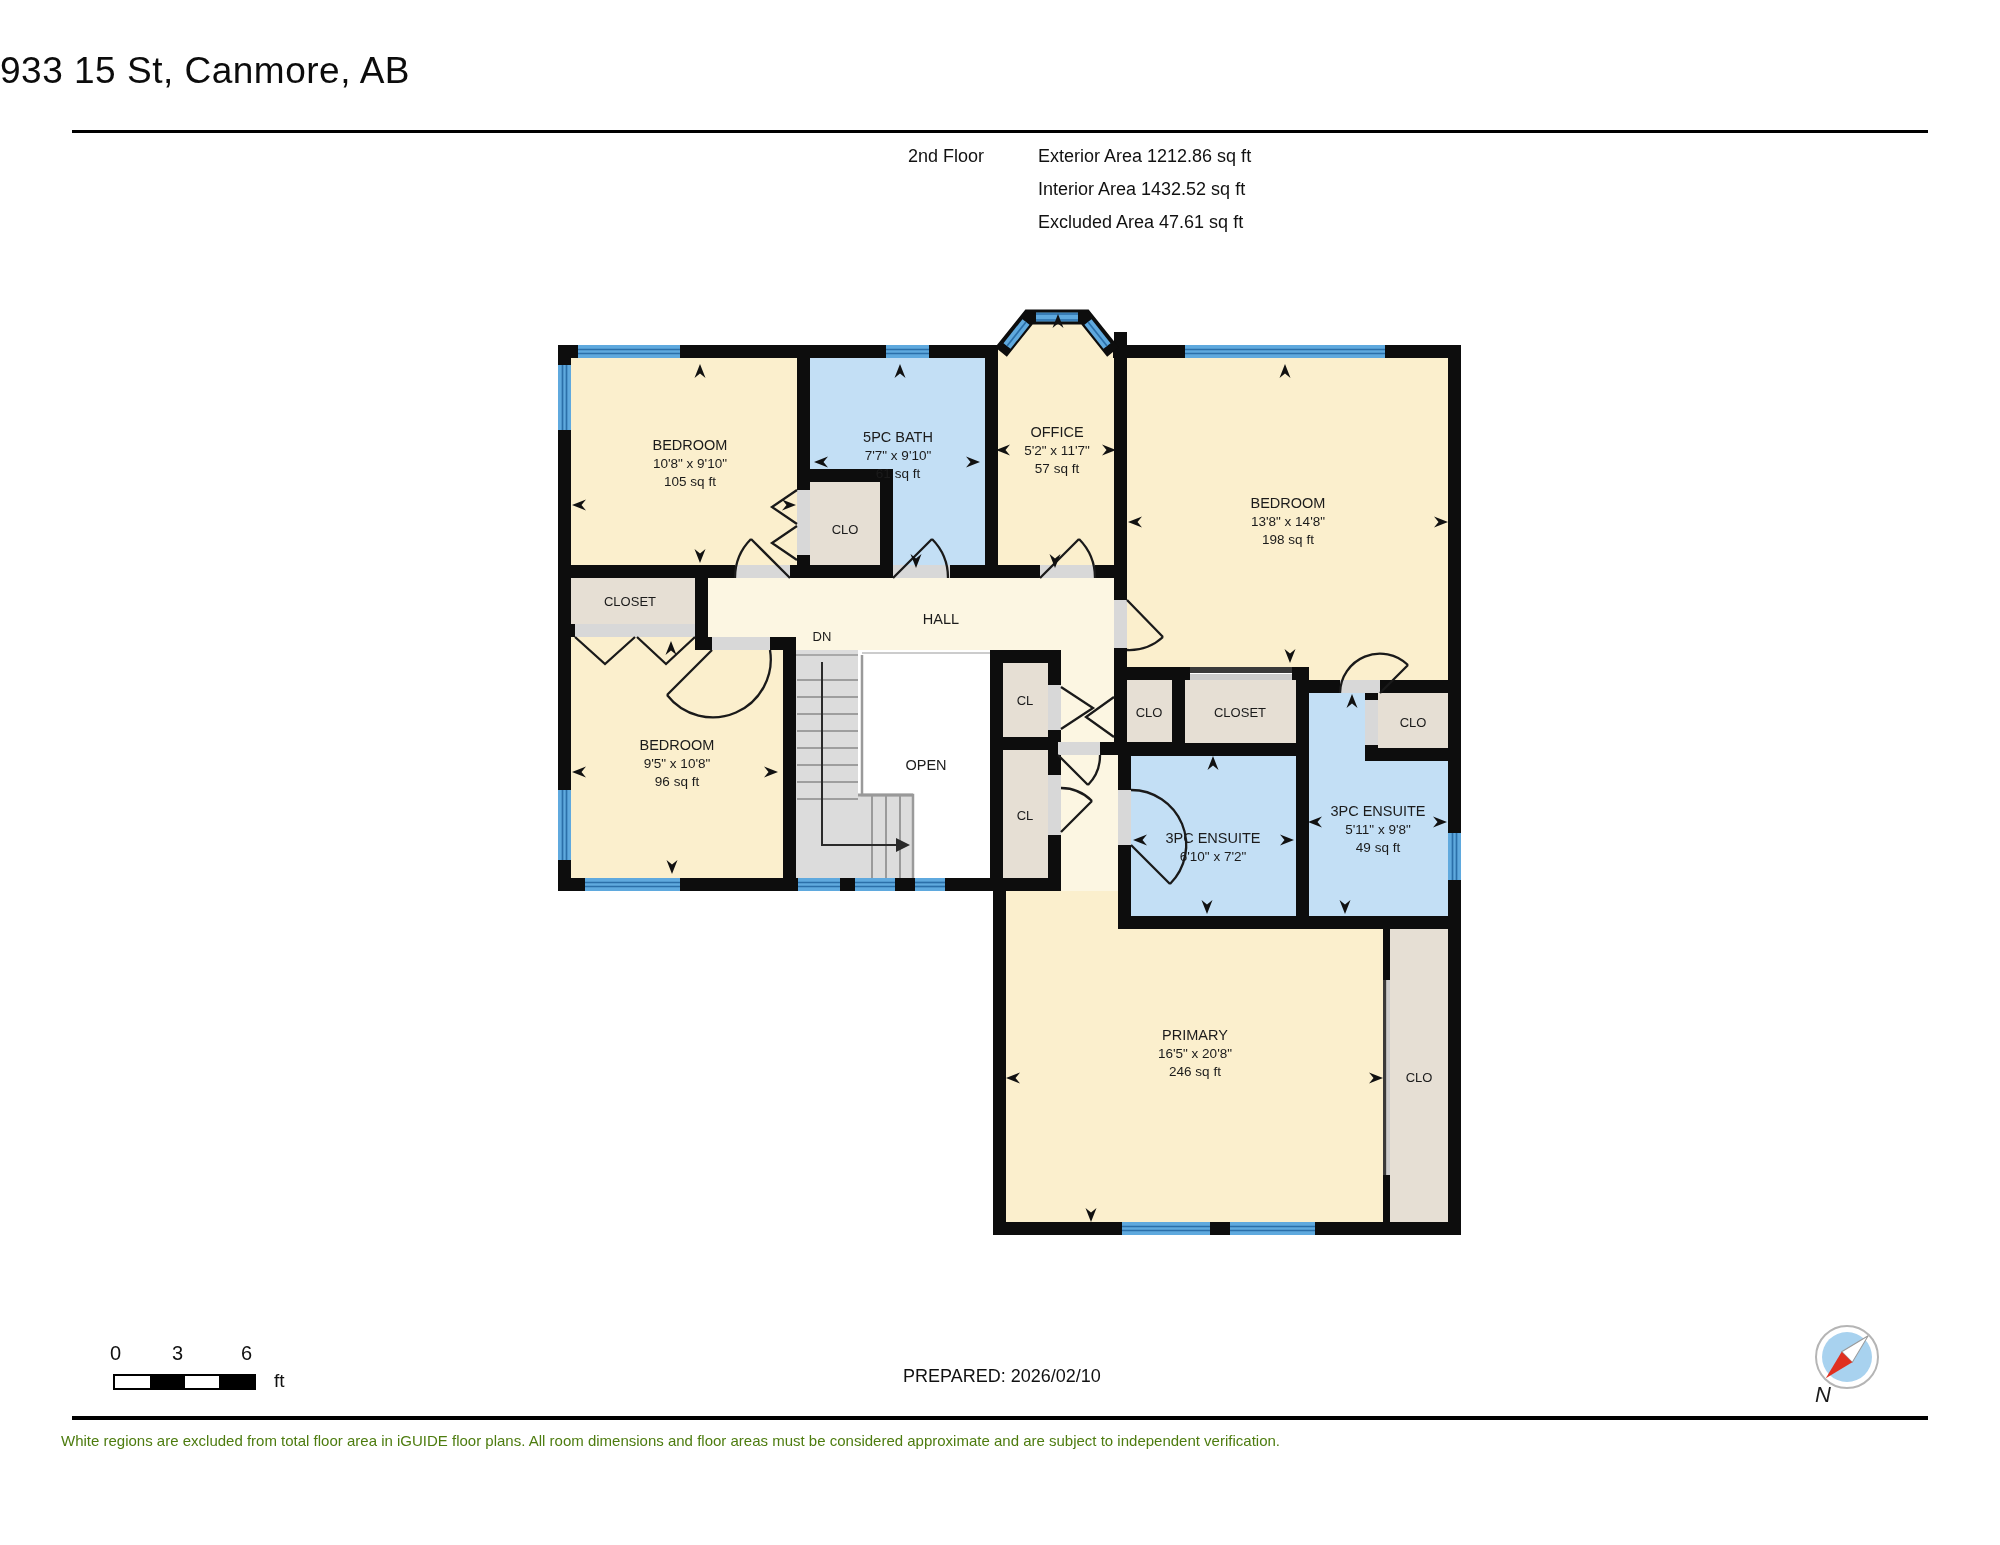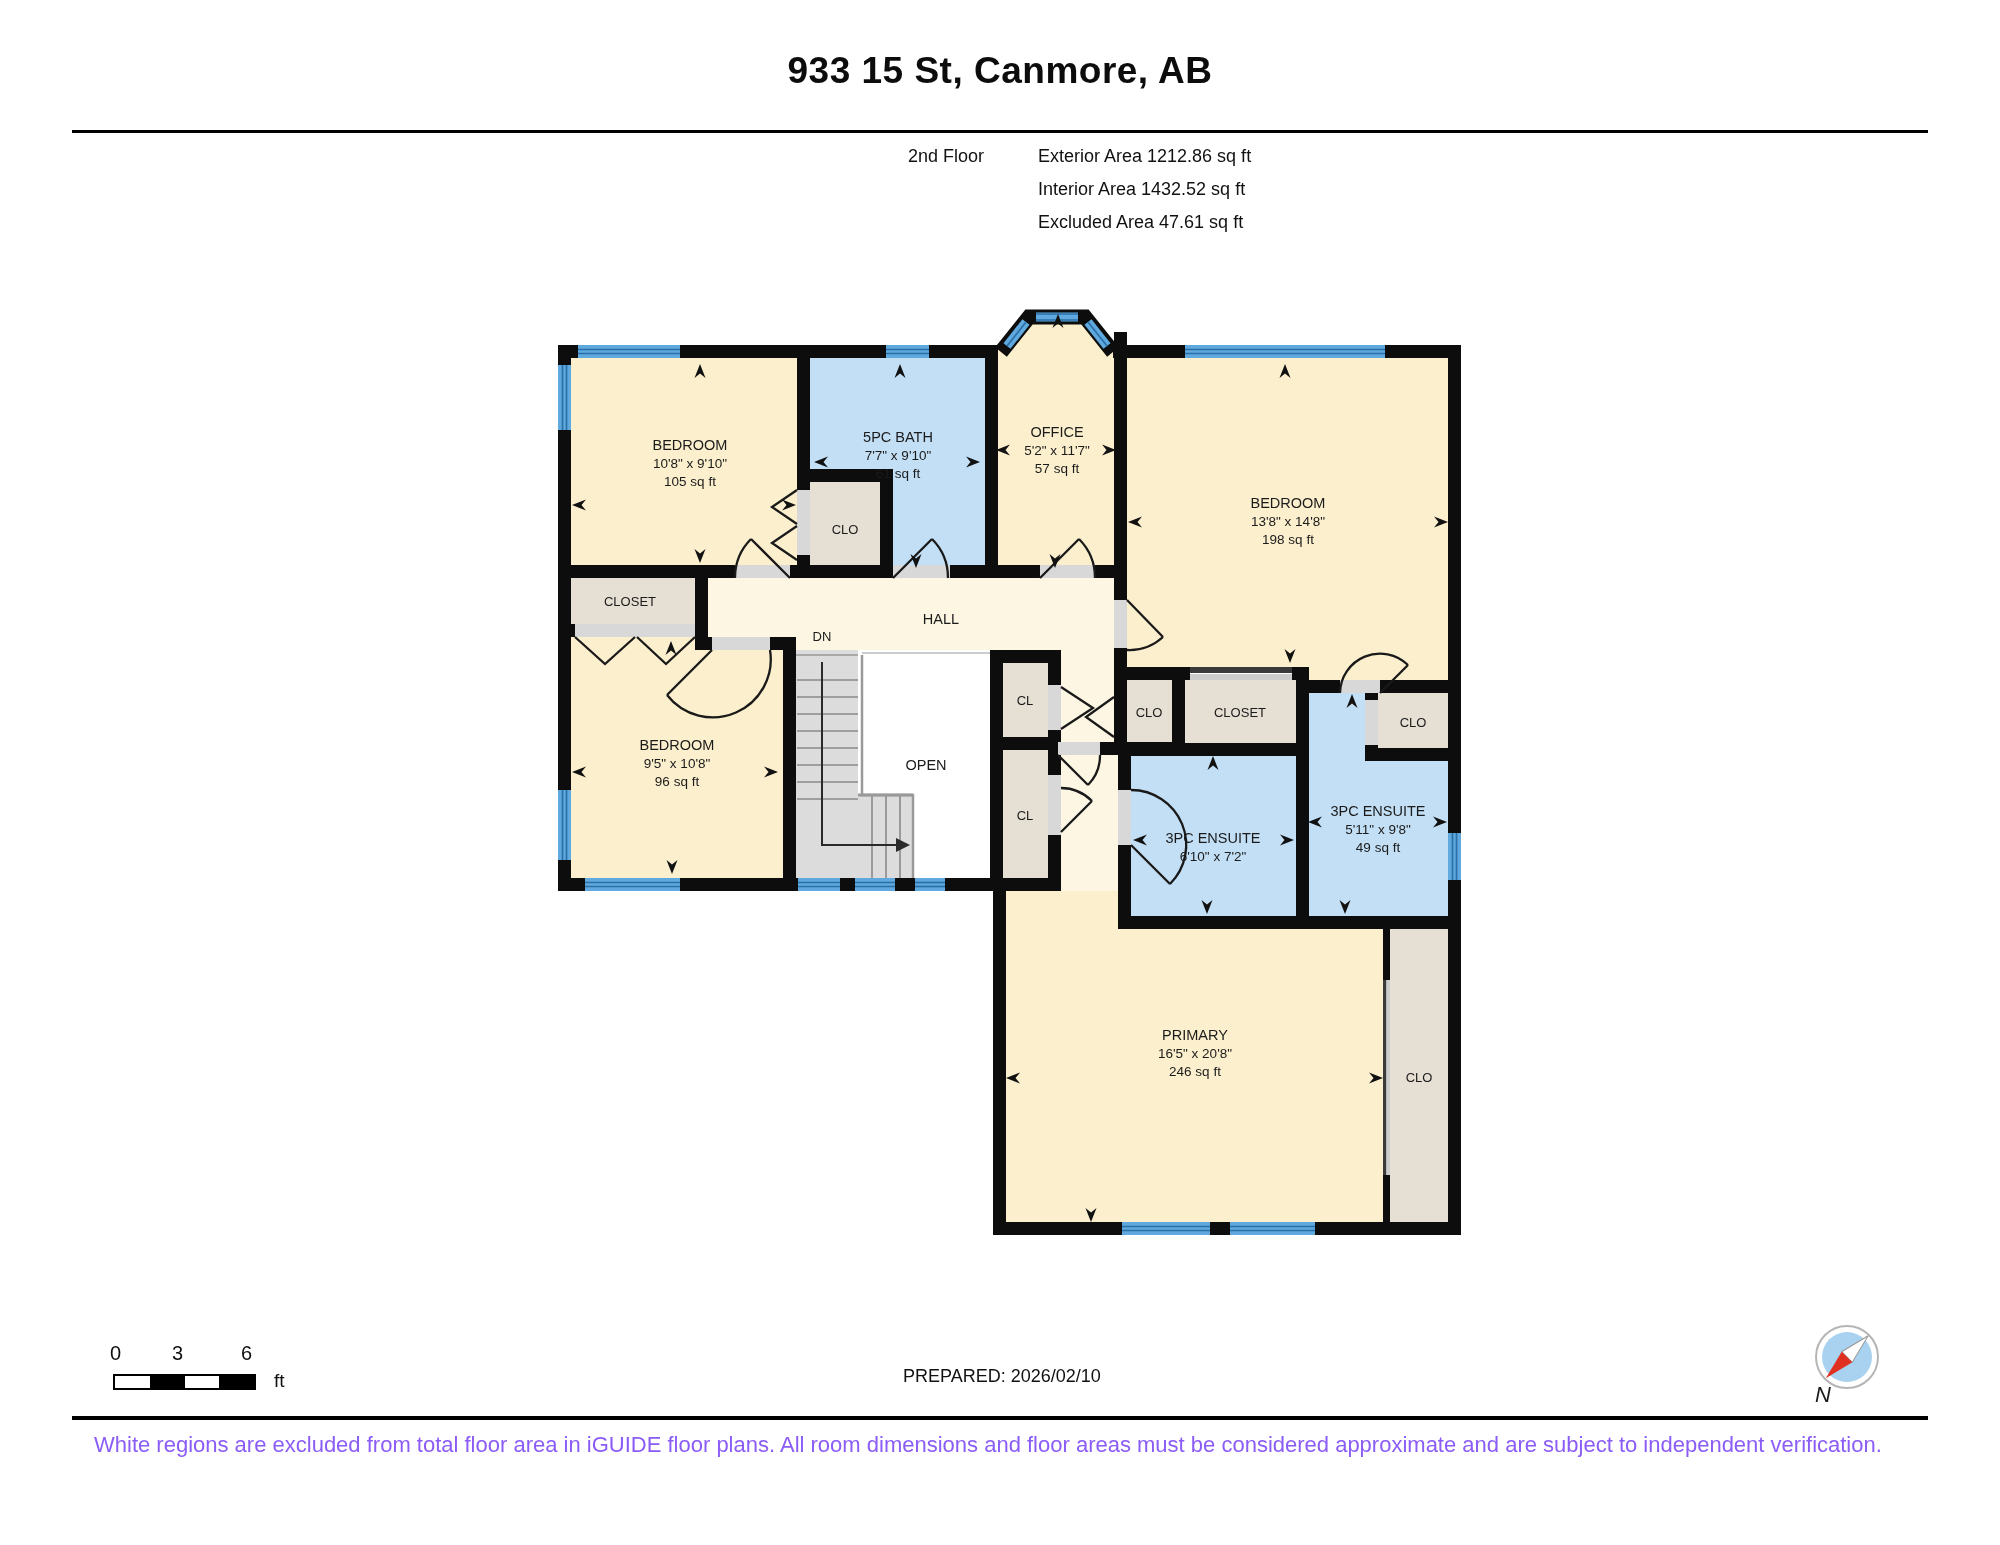--- a/index.html
+++ b/index.html
@@ -1,33 +1,33 @@
 <!DOCTYPE html>
 <html><head>
 <meta charset="utf-8">
 <style>
   html,body{margin:0;padding:0}
   body{width:2000px;height:1545px;position:relative;background:#fff;
        font-family:"Liberation Sans",sans-serif;color:#111;overflow:hidden}
   .abs{position:absolute}
-  #title{top:50px;left:0;width:2000px;text-align:center;font-size:37px;font-weight:bold;letter-spacing:.5px;color:#0c0c0c}
+  #title{top:50px;left:0;width:2000px;text-align:left;font-size:37px;font-weight:normal;letter-spacing:.5px;color:#0c0c0c}
   .rule{left:72px;width:1856px;background:#000}
   #rule-top{top:130px;height:3px}
   #rule-bottom{top:1416px;height:4px}
   #floor-label{top:146px;left:908px;font-size:18px;font-weight:normal}
   .area-line{left:1038px;font-size:18px;white-space:nowrap}
   #area-1{top:146px}#area-2{top:179px}#area-3{top:212px}
   .scale-num{font-size:20px;color:#111}
   #scale-0{left:110px;top:1342px}#scale-3{left:172px;top:1342px}#scale-6{left:241px;top:1342px}
   #scale-bar{left:113px;top:1374px;width:139px;height:12px;border:2px solid #000;display:flex}
   #scale-bar div{flex:1 1 25%}
   .seg-w{background:#fff}.seg-b{background:#000}
   #scale-unit{left:274px;top:1370px;font-size:19px}
   #prepared{left:903px;top:1366px;font-size:18px}
-  #disclaimer{left:94px;top:1432px;font-size:22px;color:#8b5cf6;white-space:nowrap}
+  #disclaimer{left:61px;top:1432px;font-size:15px;color:#4d7c0f;white-space:nowrap}
   #plan-svg{left:540px;top:270px}
   #compass{left:1810px;top:1320px}
   svg text{font-family:"Liberation Sans",sans-serif;fill:#1b1b1b}
   text.rm{font-size:14.5px}
   text.dm{font-size:13.5px}
   text.sm{font-size:13px}
   .wall{fill:#0d0d0d}
   .sill{fill:#d8d8d8}
   .door{stroke:#1a1a1a;stroke-width:2.3;fill:none}
   .winr{fill:#5fa9de}

